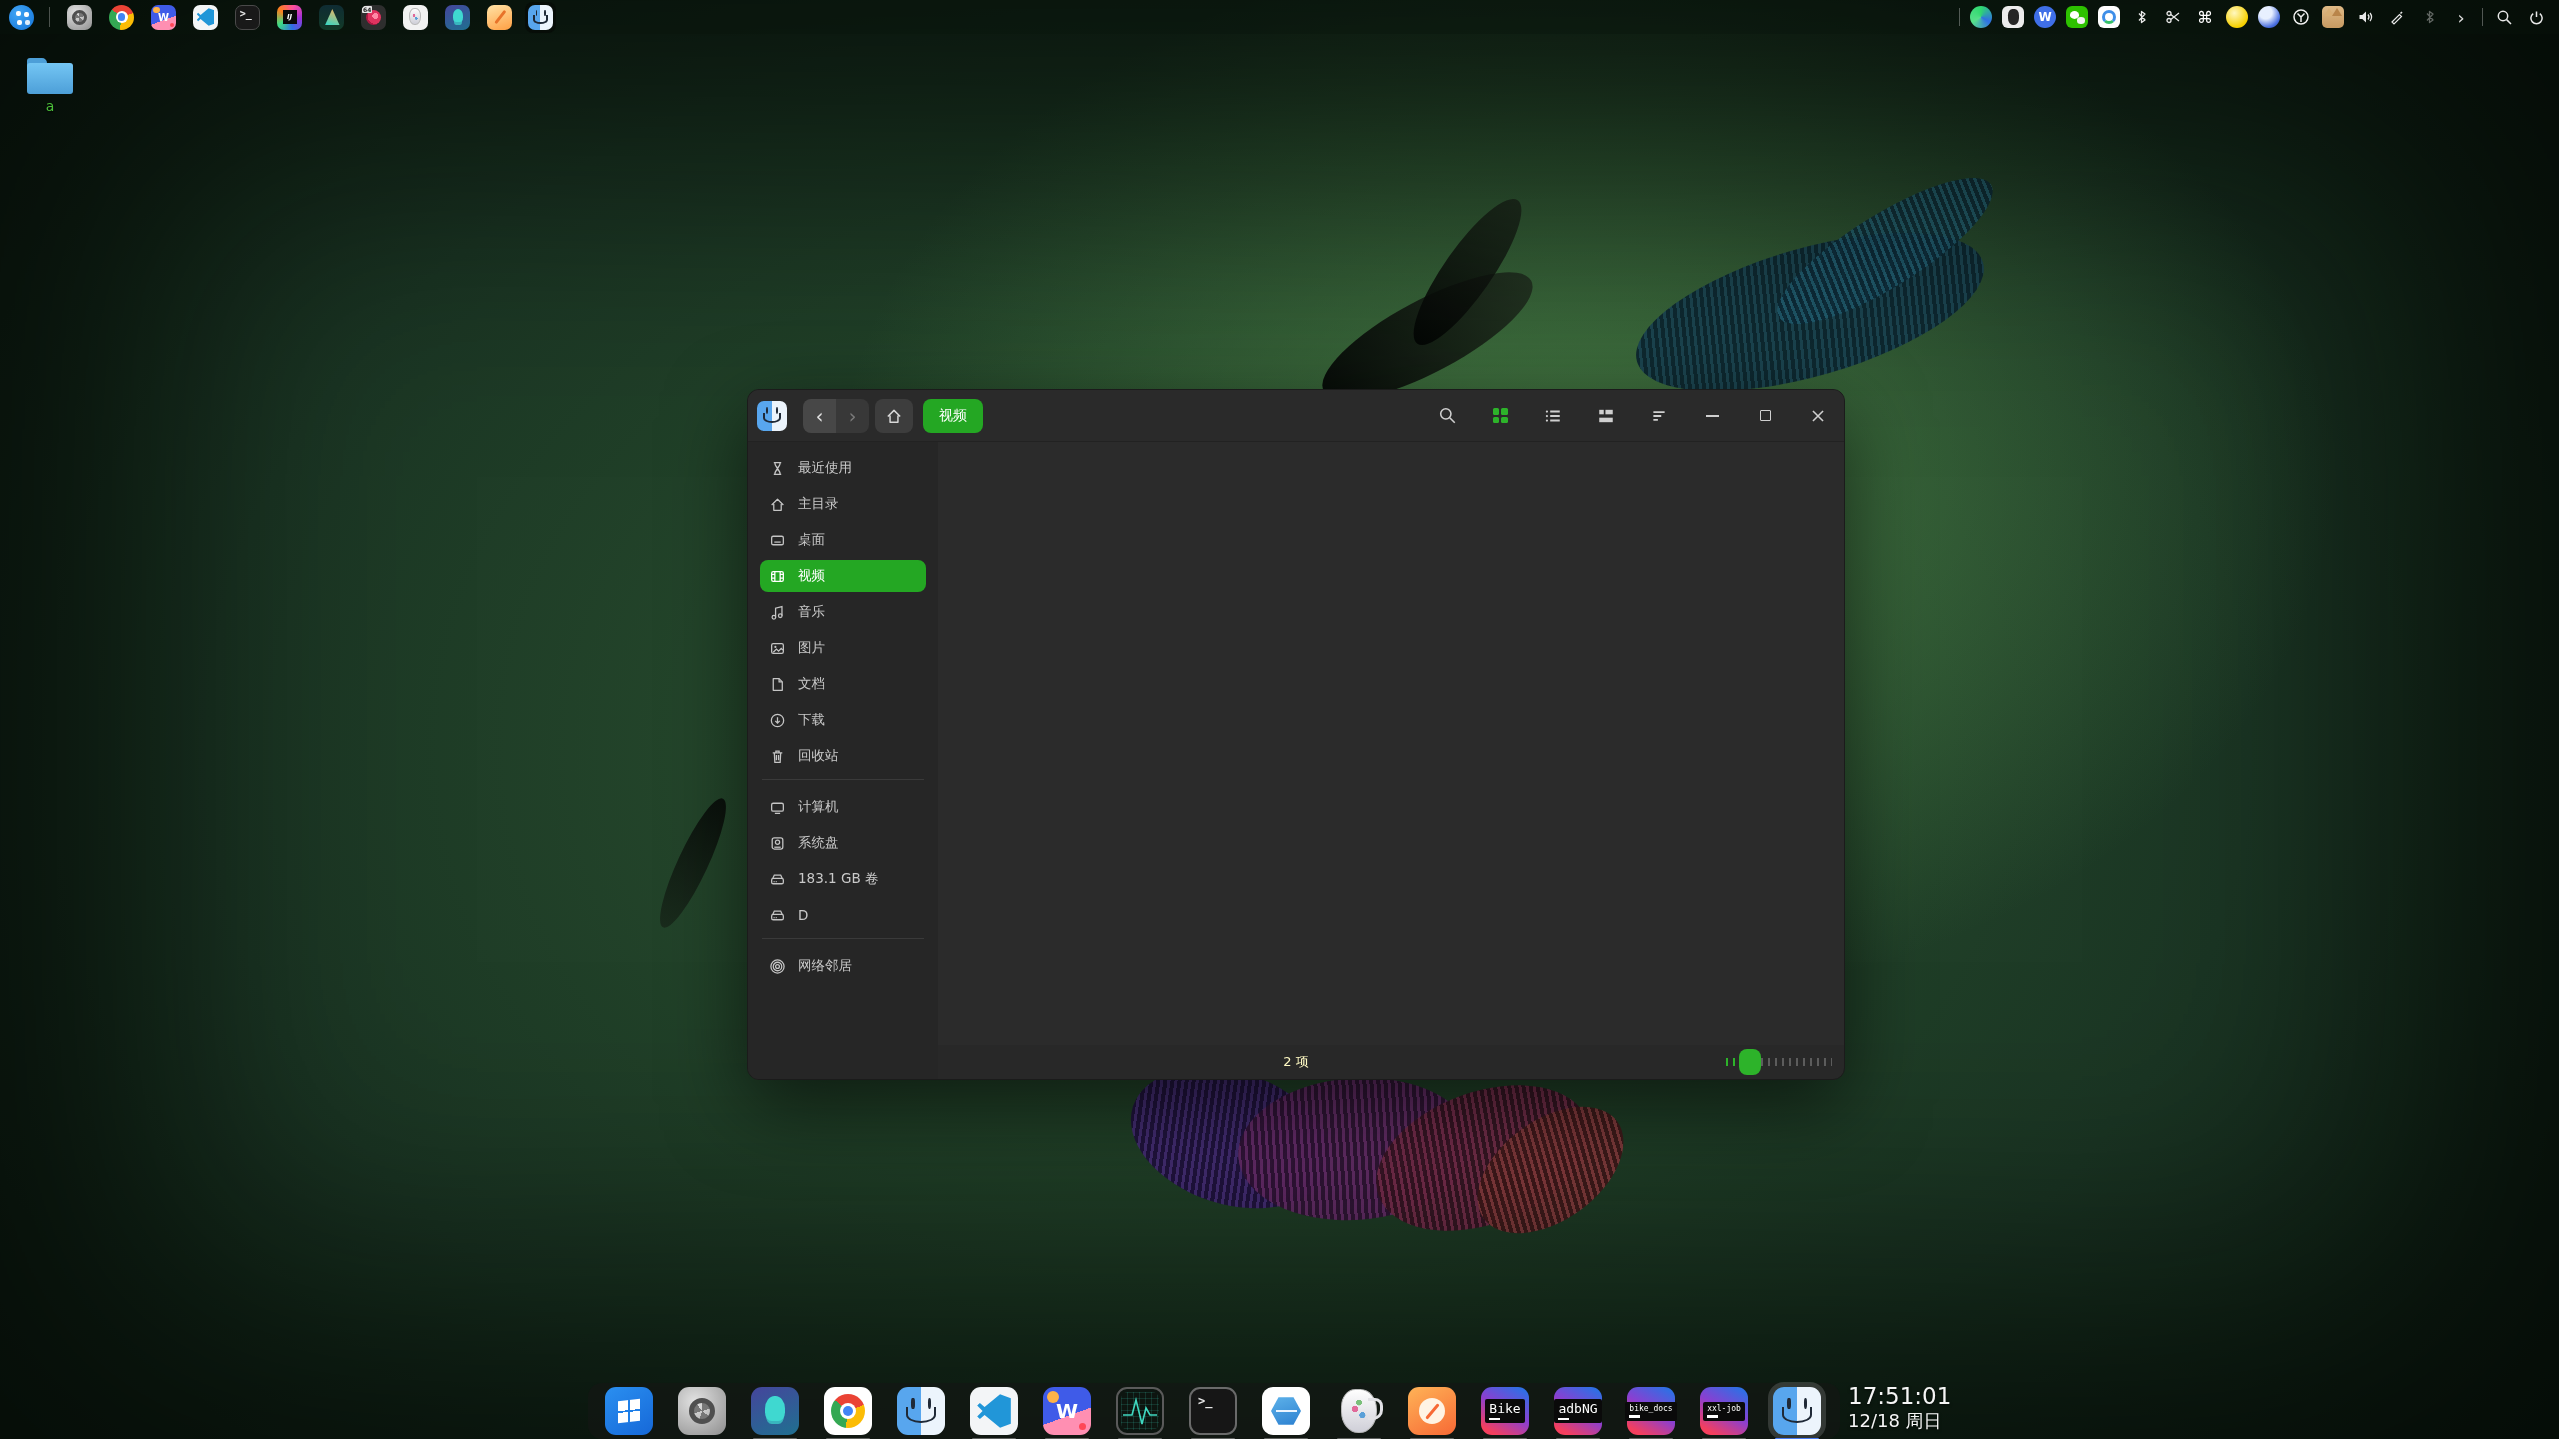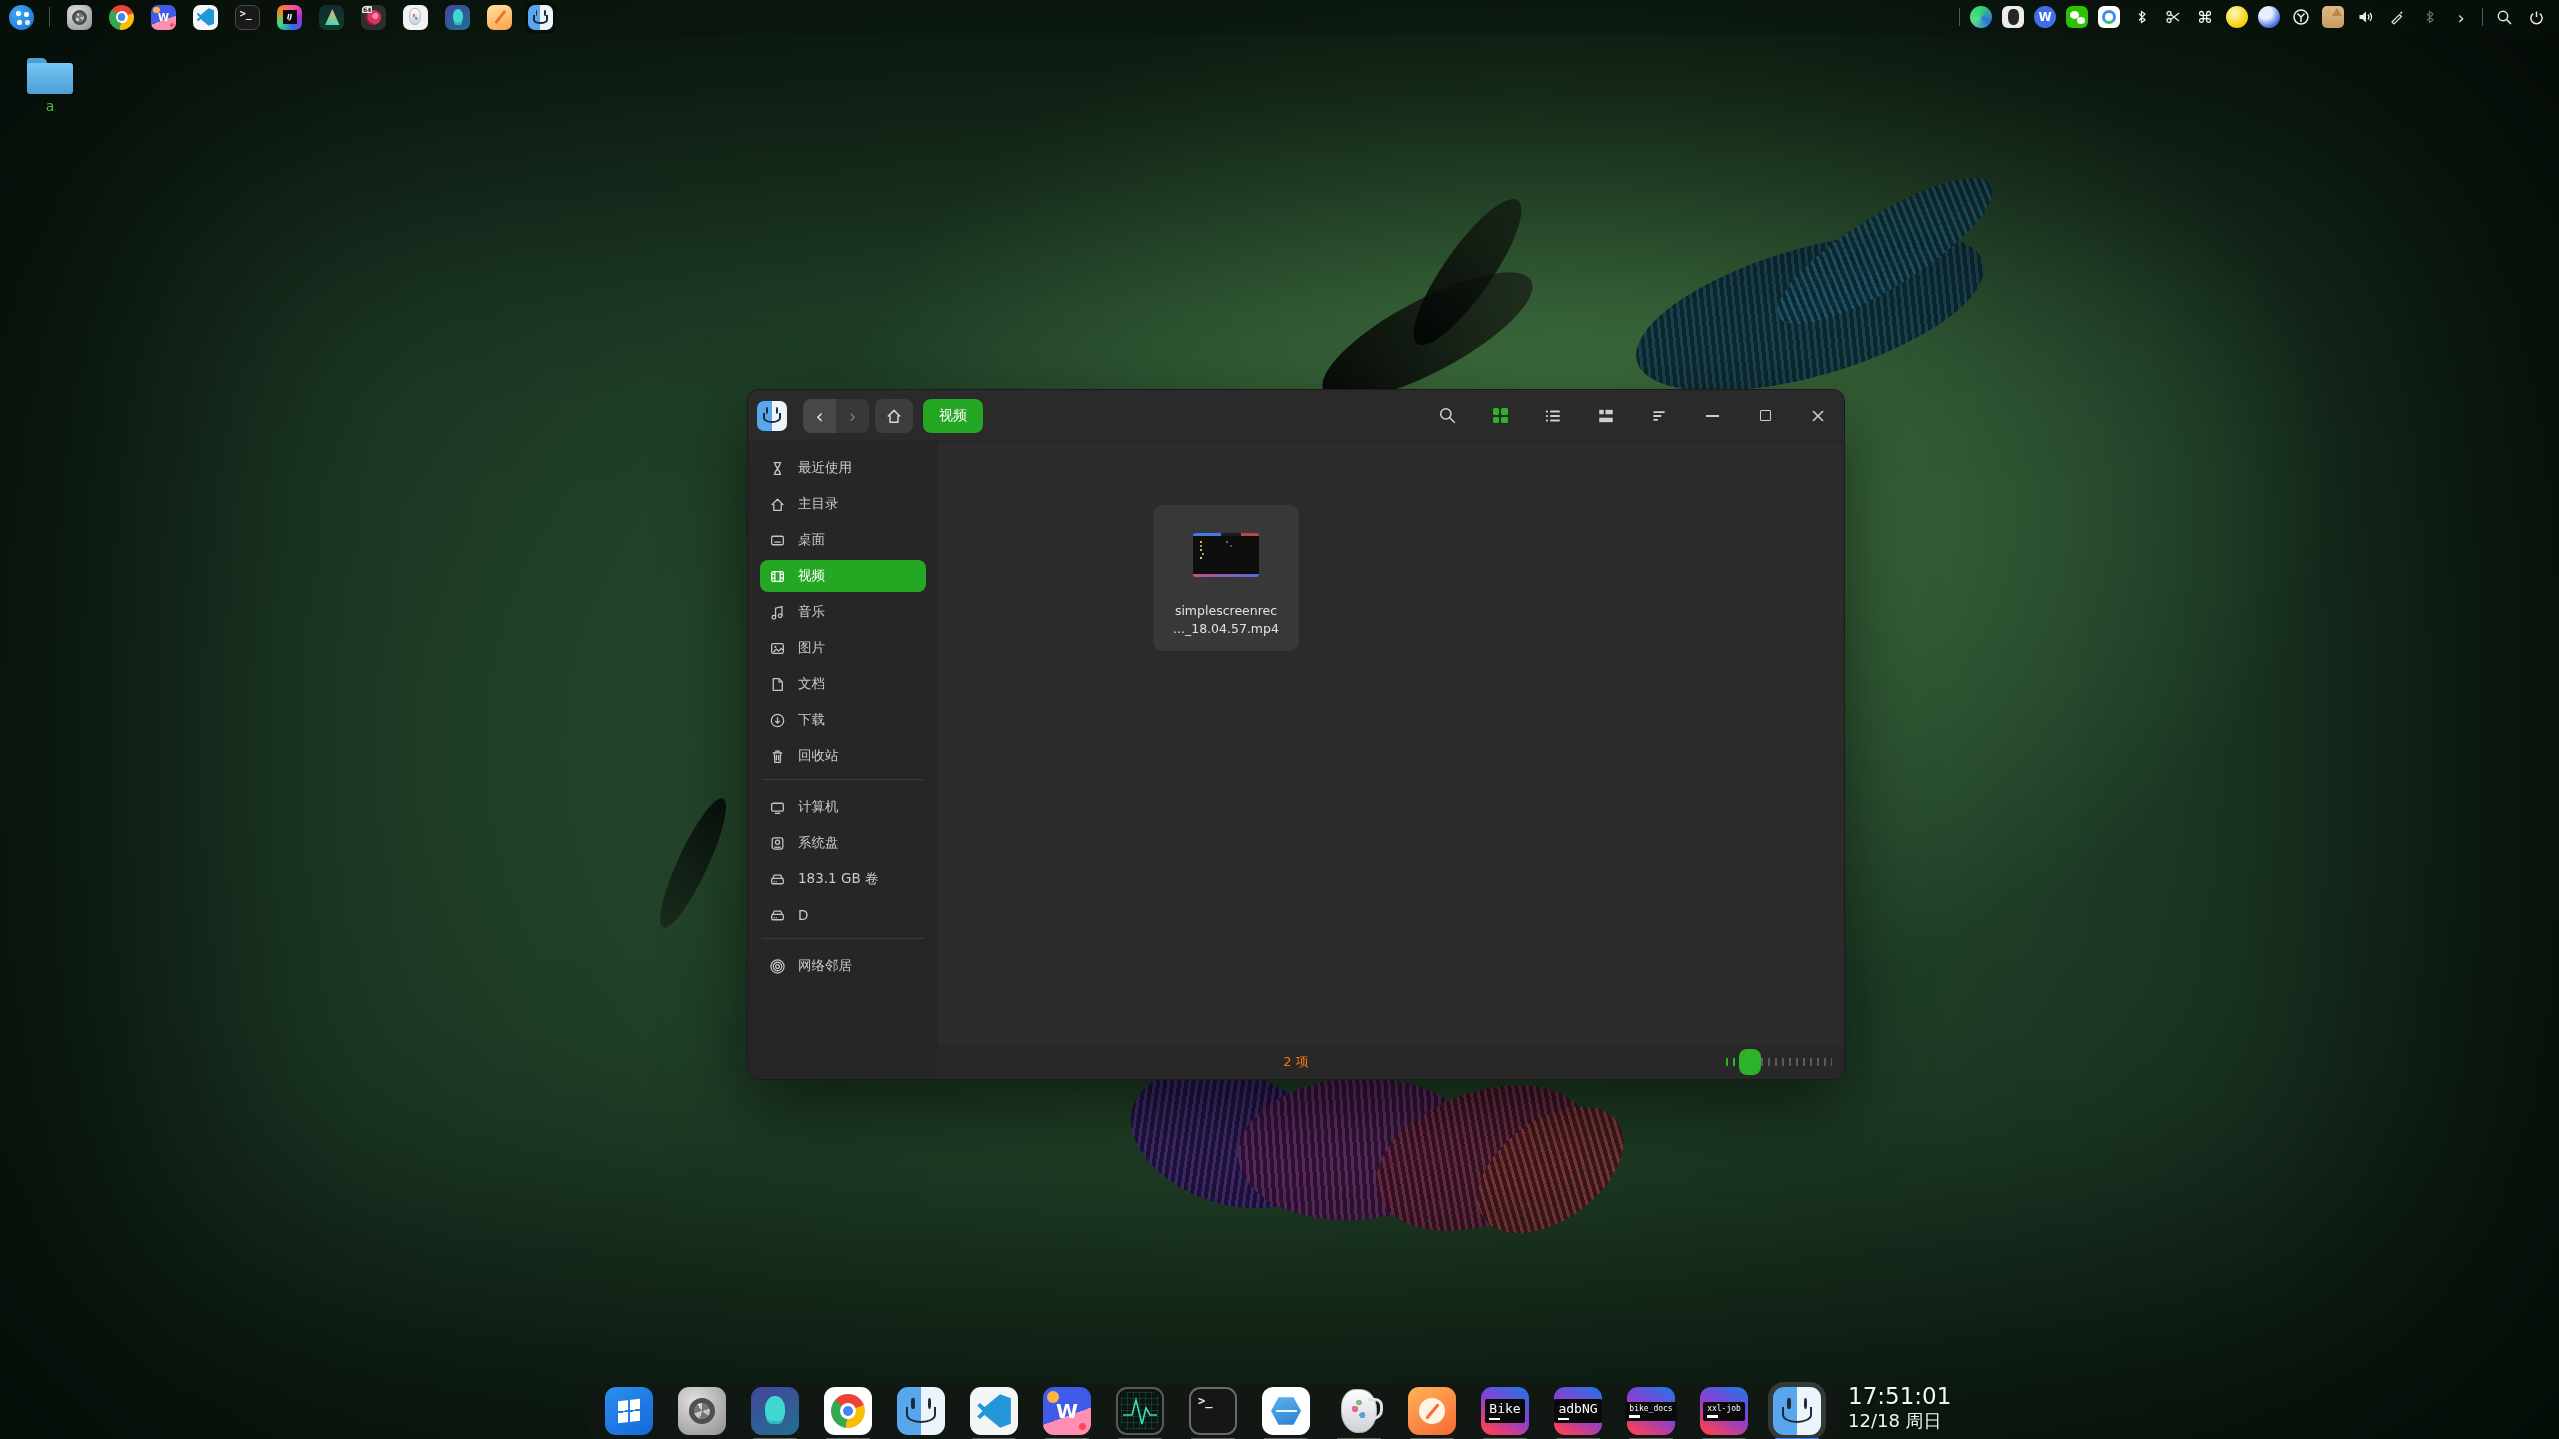--- a/index.html
+++ b/index.html
@@ -168,21 +168,21 @@
  background:linear-gradient(90deg,#3f7be0 0 42%,#1c1c1c 42% 72%,#b84848 72% 100%)}
 .vthumb .bline{position:absolute;bottom:0;left:0;right:0;height:3px;
  background:linear-gradient(90deg,#c84f8a,#4a6fe0)}
 .vthumb .specks{position:absolute;left:7px;top:8px;width:2px;height:2px;background:#ffa040;
  box-shadow:0 4px 0 #50c878,0 8px 0 #ffa040,2px 12px 0 #50c878,0 16px 0 #d8d860,26px 0 0 #6a6a6a,30px 4px 0 #4a4a4a}
 .fname{width:128px;font-size:12.5px;color:#e2e2e2;text-align:center;line-height:1.5;
  margin-top:auto;margin-bottom:12px}
 
 
 .statusbar{position:absolute;left:0;right:0;bottom:0;height:34px;display:flex;align-items:center;
- justify-content:center;color:#f97316;font-size:13px}
+ justify-content:center;color:#fef9c3;font-size:13px}
 .zoomslider{position:absolute;right:8px;top:4px;width:110px;height:26px}
 .ticks{position:absolute;left:0;right:4px;top:9px;height:8px;
  background:repeating-linear-gradient(90deg,#5c5c5c 0 2px,transparent 2px 7px)}
 .ticksgreen{position:absolute;left:0;top:9px;width:14px;height:8px;
  background:repeating-linear-gradient(90deg,var(--grid_active) 0 2px,transparent 2px 7px)}
 .knob{position:absolute;left:13px;top:0;width:22px;height:26px;border-radius:8px;background:var(--grid_active)}
 
 
 .dock{position:absolute;left:588px;top:1383px;width:1252px;height:56px;z-index:20;border-radius:14px;
  background:rgba(19,23,20,.66);display:flex;align-items:center;padding:0 17px;gap:25px}
@@ -570,31 +570,20 @@
               <circle cx="8" cy="8" r="1.8" stroke="#c5c5c5" fill="none" stroke-width="1.2"></circle>
               <circle cx="8" cy="8" r="4" stroke="#c5c5c5" fill="none" stroke-width="1.2"></circle>
               <circle cx="8" cy="8" r="6.2" stroke="#c5c5c5" fill="none" stroke-width="1.2"></circle>
             </svg>
           </span>
         <span>网络邻居</span>
       </div>
     </div>
 
     <div class="contentarea">
-      <div class="card card2">
-        <div class="vthumb">
-          <i class="tline"></i>
-          <i class="specks"></i>
-          <i class="bline"></i>
-        </div>
-        <div class="fname">
-          <div>simplescreenrec</div>
-          <div>..._18.04.57.mp4</div>
-        </div>
-      </div>
     </div>
 
     <div class="statusbar">
       <span>2 项</span>
       <div class="zoomslider">
         <div class="ticks"></div>
         <div class="ticksgreen"></div>
         <div class="knob"></div>
       </div>
     </div>

